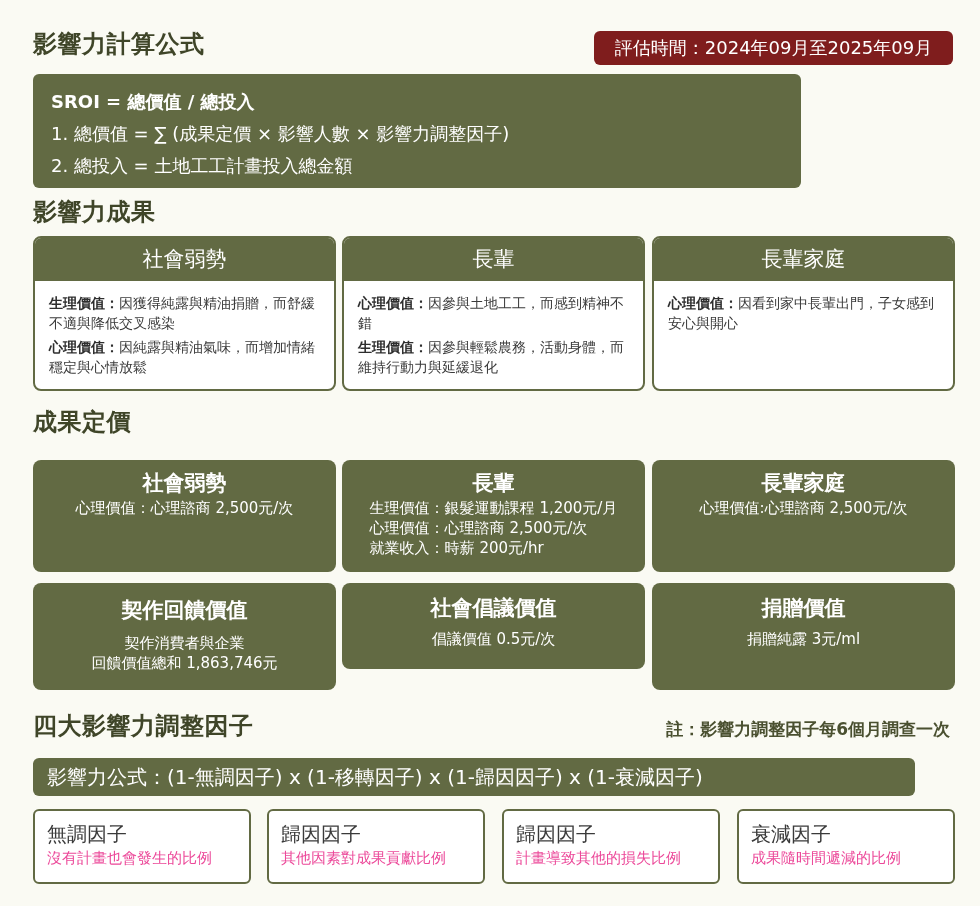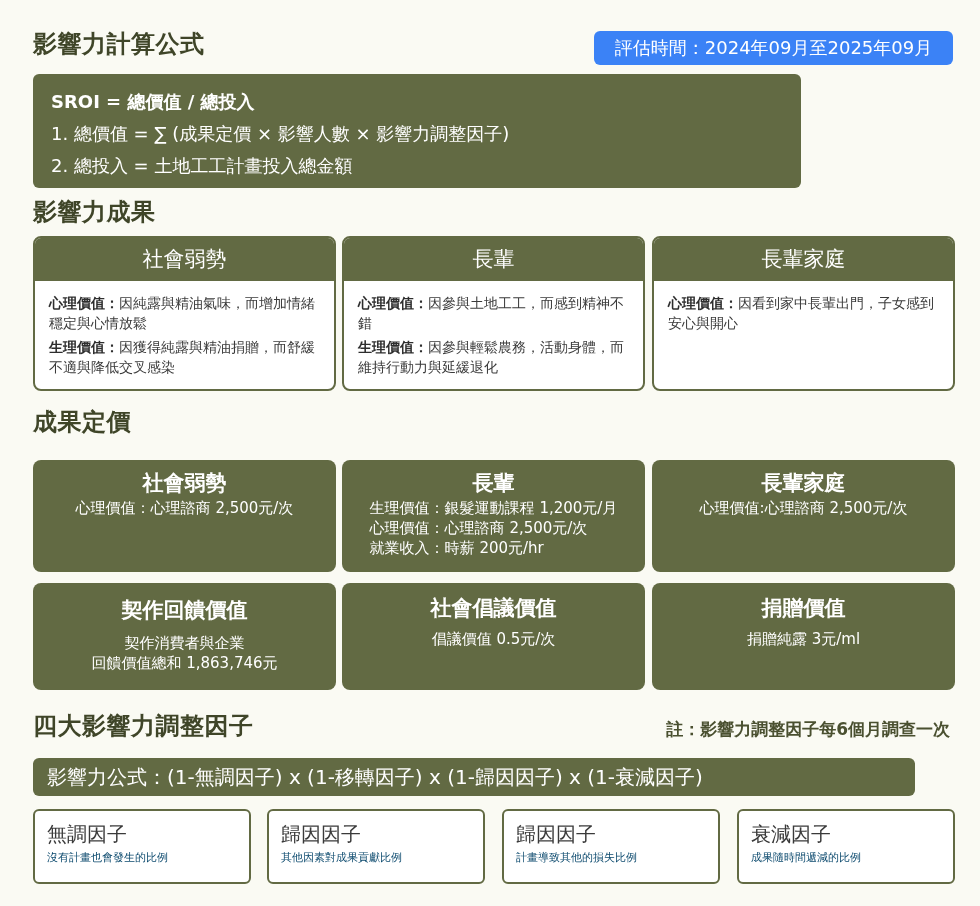--- a/index.html
+++ b/index.html
@@ -4,21 +4,21 @@
 <style>
   * { box-sizing: border-box; margin: 0; padding: 0; }
   html, body { width: 980px; height: 906px; background: #fafaf3; overflow: hidden; }
   body { font-family: "DejaVu Sans", "Liberation Sans", sans-serif; color: #3e4526; position: relative; }
 
   .abs { position: absolute; }
   .h2 { font-size: 24px; font-weight: bold; color: #3f4528; letter-spacing: 0.5px; }
 
   .period-badge {
     left: 594px; top: 31px; width: 359px; height: 34px;
-    background: #3b82f6; color: #fff; border-radius: 6px;
+    background: #7f1d1d; color: #fff; border-radius: 6px;
     font-size: 18px; line-height: 34px; text-align: center; white-space: nowrap;
   }
 
   .formula-box {
     left: 33px; top: 74px; width: 768px; height: 114px;
     background: #626a43; border-radius: 6px; color: #fff;
     padding: 12px 0 0 18px;
   }
   .formula-box .line { font-size: 18px; line-height: 32px; white-space: nowrap; }
   .formula-box .line.bold { font-weight: bold; }
@@ -48,41 +48,41 @@
     left: 33px; top: 758px; width: 882px; height: 38px;
     background: #626a43; border-radius: 6px; color: #fff;
     font-size: 20px; line-height: 38px; padding-left: 14px; white-space: nowrap;
   }
 
   .factor-card {
     top: 809px; height: 75px; border: 2px solid #626a43; border-radius: 6px; background: #fff;
     padding: 10px 0 0 12px;
   }
   .factor-card .fname { font-size: 20px; color: #3a3a3a; line-height: 26px; }
-  .factor-card .fdesc { font-size: 11px; color: #0c4a6e; line-height: 22px; white-space: nowrap; }
+  .factor-card .fdesc { font-size: 15px; color: #ec4899; line-height: 22px; white-space: nowrap; }
 </style>
 </head>
 <body>
 
 <div class="abs h2" style="left:33px; top:28px;">影響力計算公式</div>
 <div class="abs period-badge">評估時間：2024年09月至2025年09月</div>
 
 <div class="abs formula-box">
   <div class="line bold">SROI = 總價值 / 總投入</div>
   <div class="line">1. 總價值 = ∑ (成果定價 × 影響人數 × 影響力調整因子)</div>
   <div class="line">2. 總投入 = 土地工工計畫投入總金額</div>
 </div>
 
 <div class="abs h2" style="left:33px; top:196px;">影響力成果</div>
 
 <div class="abs outcome-card" style="left:33px;">
   <div class="head">社會弱勢</div>
   <div class="body">
+    <div class="para"><span class="lbl">生理價值：</span><span>因獲得純露與精油捐贈，而舒緩不適與降低交叉感染</span></div>
     <div class="para"><span class="lbl">心理價值：</span><span>因純露與精油氣味，而增加情緒穩定與心情放鬆</span></div>
-    <div class="para"><span class="lbl">生理價值：</span><span>因獲得純露與精油捐贈，而舒緩不適與降低交叉感染</span></div>
   </div>
 </div>
 
 <div class="abs outcome-card" style="left:342px;">
   <div class="head">長輩</div>
   <div class="body">
     <div class="para"><span class="lbl">心理價值：</span><span>因參與土地工工，而感到精神不錯</span></div>
     <div class="para"><span class="lbl">生理價值：</span><span>因參與輕鬆農務，活動身體，而維持行動力與延緩退化</span></div>
   </div>
 </div>
@@ -116,21 +116,21 @@
   <div class="title">長輩家庭</div>
   <div class="sub">心理價值:心理諮商 2,500元/次</div>
 </div>
 
 <div class="abs price-card" style="left:33px; top:583px; height:107px; padding-top:12px;">
   <div class="title" style="margin-bottom:8px;">契作回饋價值</div>
   <div class="sub">契作消費者與企業</div>
   <div class="sub">回饋價值總和 1,863,746元</div>
 </div>
 
-<div class="abs price-card" style="left:342px; top:583px; height:107px; padding-top:10px;">
+<div class="abs price-card" style="left:342px; top:583px; height:86px; padding-top:10px;">
   <div class="title" style="margin-bottom:6px;">社會倡議價值</div>
   <div class="sub">倡議價值 0.5元/次</div>
 </div>
 
 <div class="abs price-card" style="left:652px; top:583px; height:107px; padding-top:10px;">
   <div class="title" style="margin-bottom:6px;">捐贈價值</div>
   <div class="sub">捐贈純露 3元/ml</div>
 </div>
 
 <div class="abs h2" style="left:33px; top:710px;">四大影響力調整因子</div>

